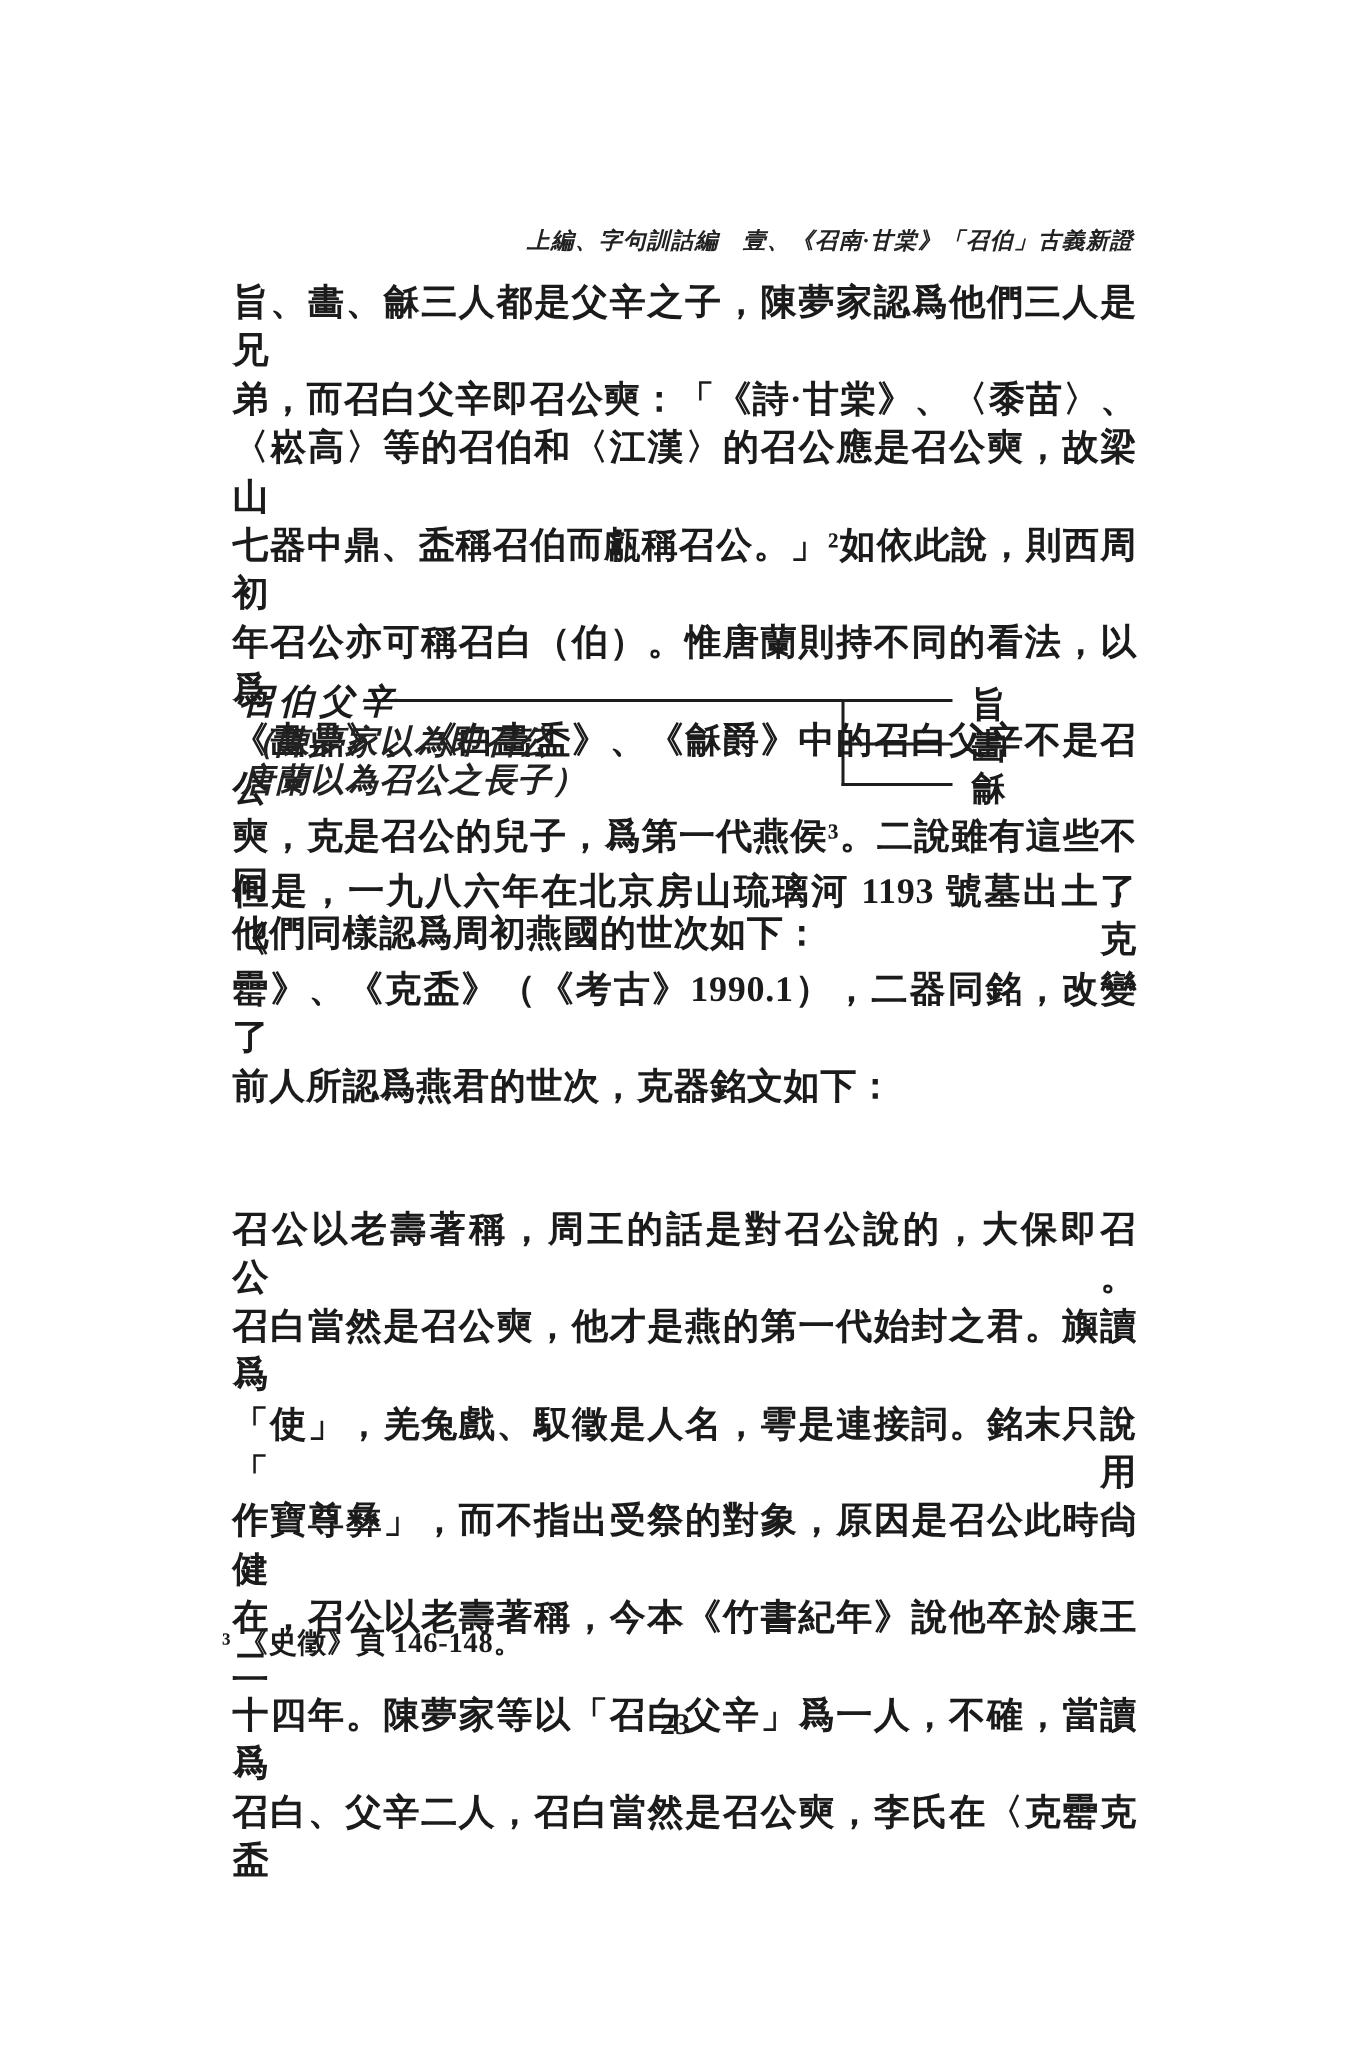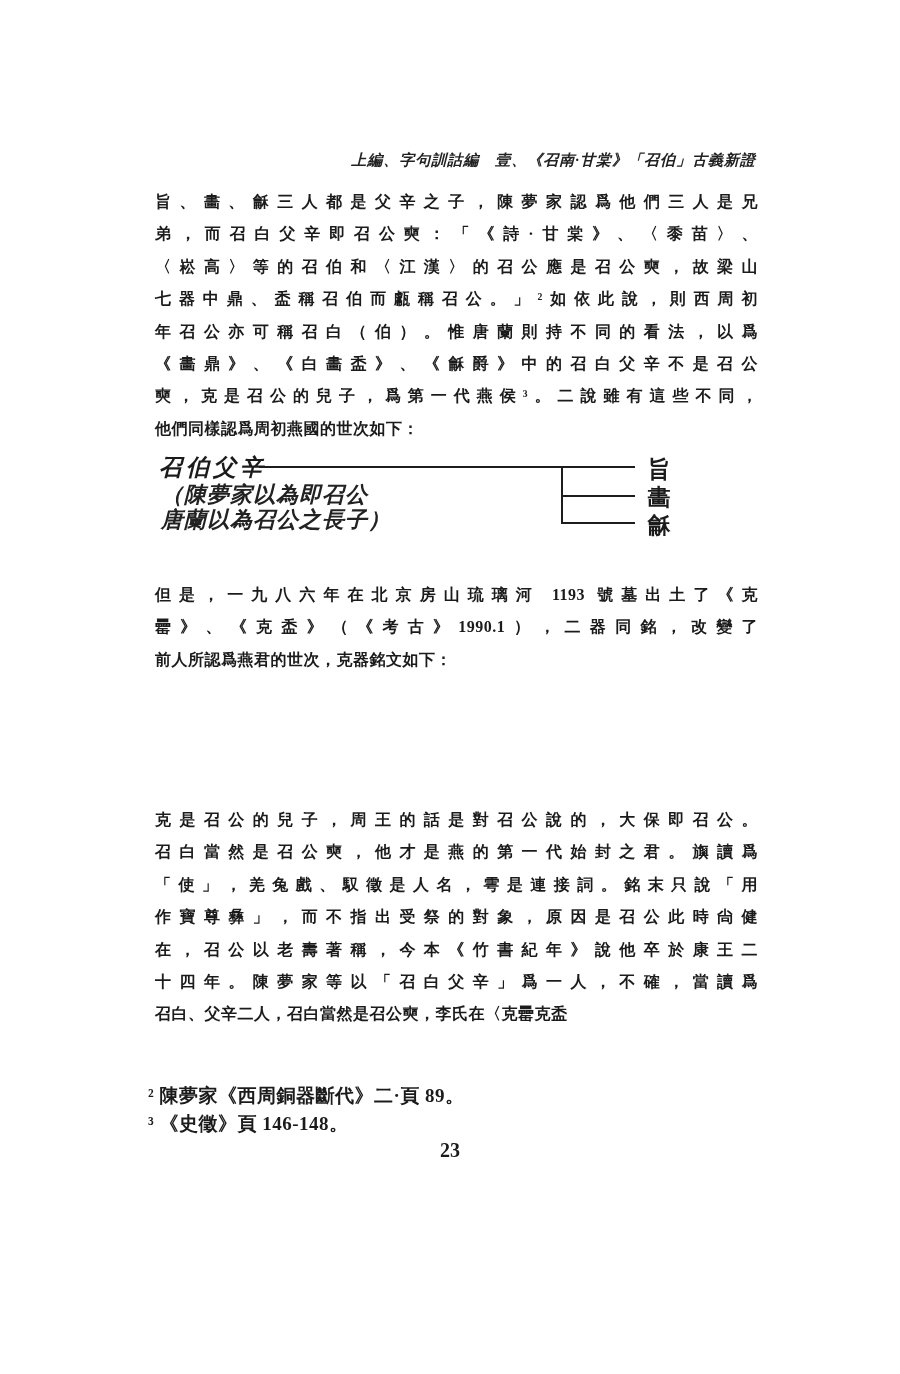--- a/index.html
+++ b/index.html
@@ -22,21 +22,21 @@
     font-weight: bold;
     letter-spacing: 1px;
     color: #222;
   }
   .para {
     position: absolute;
     left: 155px;
     width: 603px;
   }
   .para .line {
-    font-size: 16px;
+    font-size: 24px;
     line-height: 32.4px;
     font-weight: bold;
     text-align: justify;
     text-align-last: justify;
     letter-spacing: 0.5px;
   }
   .para .line.end {
     text-align-last: left;
   }
   .p1 { top: 186px; }
@@ -162,29 +162,28 @@
   </div>
 
   <div class="para p2">
     <div class="line">但是，一九八六年在北京房山琉璃河 1193 號墓出土了《克</div>
     <div class="line">罍》、《克盉》（《考古》1990.1），二器同銘，改變了</div>
     <div class="line end">前人所認爲燕君的世次，克器銘文如下：</div>
   </div>
 
 
   <div class="para p3">
-    <div class="line">克是召公的兒子，周王的話是對召公說的，大保即召公。</div>
+    <div class="line">召公以老壽著稱，周王的話是對召公說的，大保即召公。</div>
     <div class="line">召白當然是召公奭，他才是燕的第一代始封之君。旟讀爲</div>
     <div class="line">「使」，羌兔戲、馭徵是人名，雩是連接詞。銘末只說「用</div>
     <div class="line">作寶尊彝」，而不指出受祭的對象，原因是召公此時尙健</div>
     <div class="line">在，召公以老壽著稱，今本《竹書紀年》說他卒於康王二</div>
     <div class="line">十四年。陳夢家等以「召白父辛」爲一人，不確，當讀爲</div>
     <div class="line end">召白、父辛二人，召白當然是召公奭，李氏在〈克罍克盉</div>
   </div>
 
   <div class="footnotes">
-    <div class="fn">² 陳夢家《西周銅器斷代》二·頁 89。</div>
     <div class="fn">³ 《史徵》頁 146-148。</div>
   </div>
 
   <div class="page-number">23</div>
 
 </div>
 
 </body></html>

